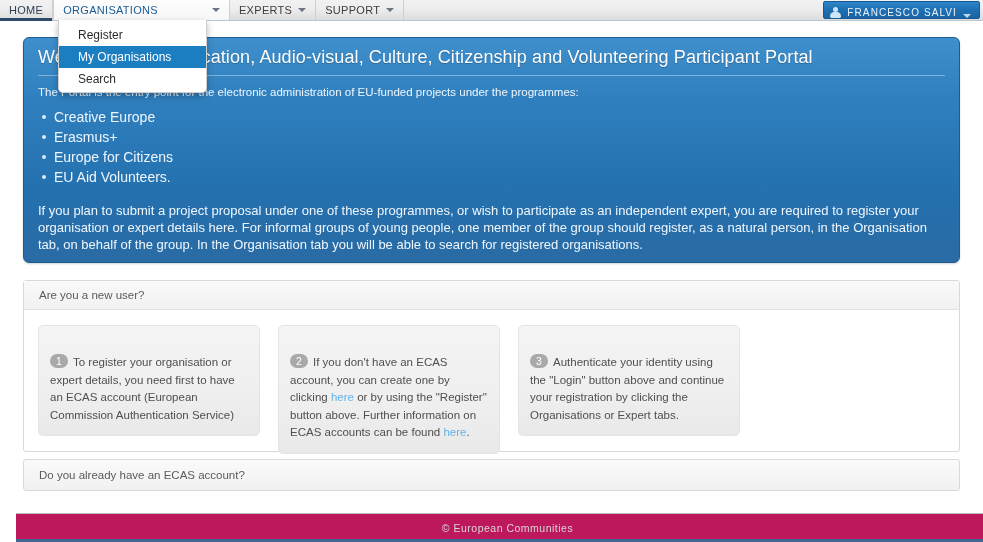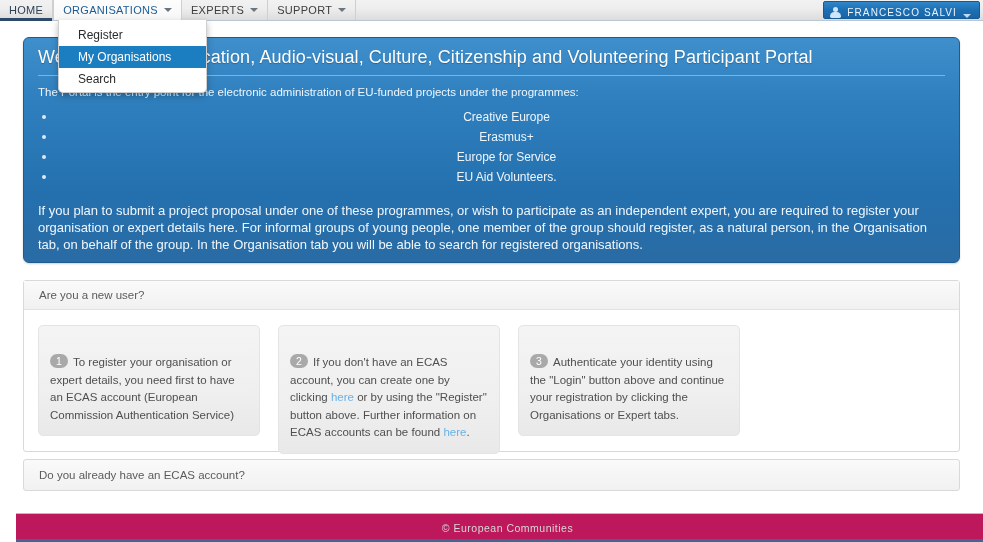--- a/index.html
+++ b/index.html
@@ -54,20 +54,21 @@
     left: 0; right: 0; bottom: -1px;
     height: 3px;
     background: #2e4a6b;
   }
 
   .nav-item.open {
     background: linear-gradient(to bottom,#fdfdfd 0%,#f7f7f7 100%);
     color: #1b5c96;
     border-left: 1px solid #cfcfcf;
     border-right: 1px solid #cfcfcf;
+    gap: 48px;
   }
 
   .caret-down {
     display: inline-block;
     margin-left: 6px;
     width: 0; height: 0;
     border-left: 4px solid transparent;
     border-right: 4px solid transparent;
     border-top: 4px solid #6b7580;
   }
@@ -178,24 +179,23 @@
     font-size: 11.5px;
     color: #eef6fd;
   }
 
   .hero-list {
     list-style: none;
     padding: 9px 0 0 30px;
   }
   .hero-list li {
     position: relative;
-    font-size: 12px;
+    font-size: 14px;
     line-height: 20px;
     color: #eef6fd;
-    text-align: center;
   }
   .hero-list li::before {
     content: "";
     position: absolute;
     left: -12px; top: 8px;
     width: 4px; height: 4px;
     border-radius: 50%;
     background: #dce9f6;
   }
 
@@ -337,21 +337,21 @@
     </div>
   </div>
 
   <div class="hero">
     <div class="hero-title">Welcome to the Education, Audio-visual, Culture, Citizenship and Volunteering Participant Portal</div>
     <div class="hero-rule"></div>
     <div class="hero-intro">The Portal is the entry point for the electronic administration of EU-funded projects under the programmes:</div>
     <ul class="hero-list">
       <li>Creative Europe</li>
       <li>Erasmus+</li>
-      <li>Europe for Service</li>
+      <li>Europe for Citizens</li>
       <li>EU Aid Volunteers.</li>
     </ul>
     <div class="hero-body">If you plan to submit a project proposal under one of these programmes, or wish to participate as an independent expert, you are required to register your organisation or expert details here. For informal groups of young people, one member of the group should register, as a natural person, in the Organisation tab, on behalf of the group. In the Organisation tab you will be able to search for registered organisations.</div>
   </div>
 
   <div class="card card-newuser">
     <div class="card-header">
       <span>Are you a new user?</span>
     </div>
     <div class="steps">

